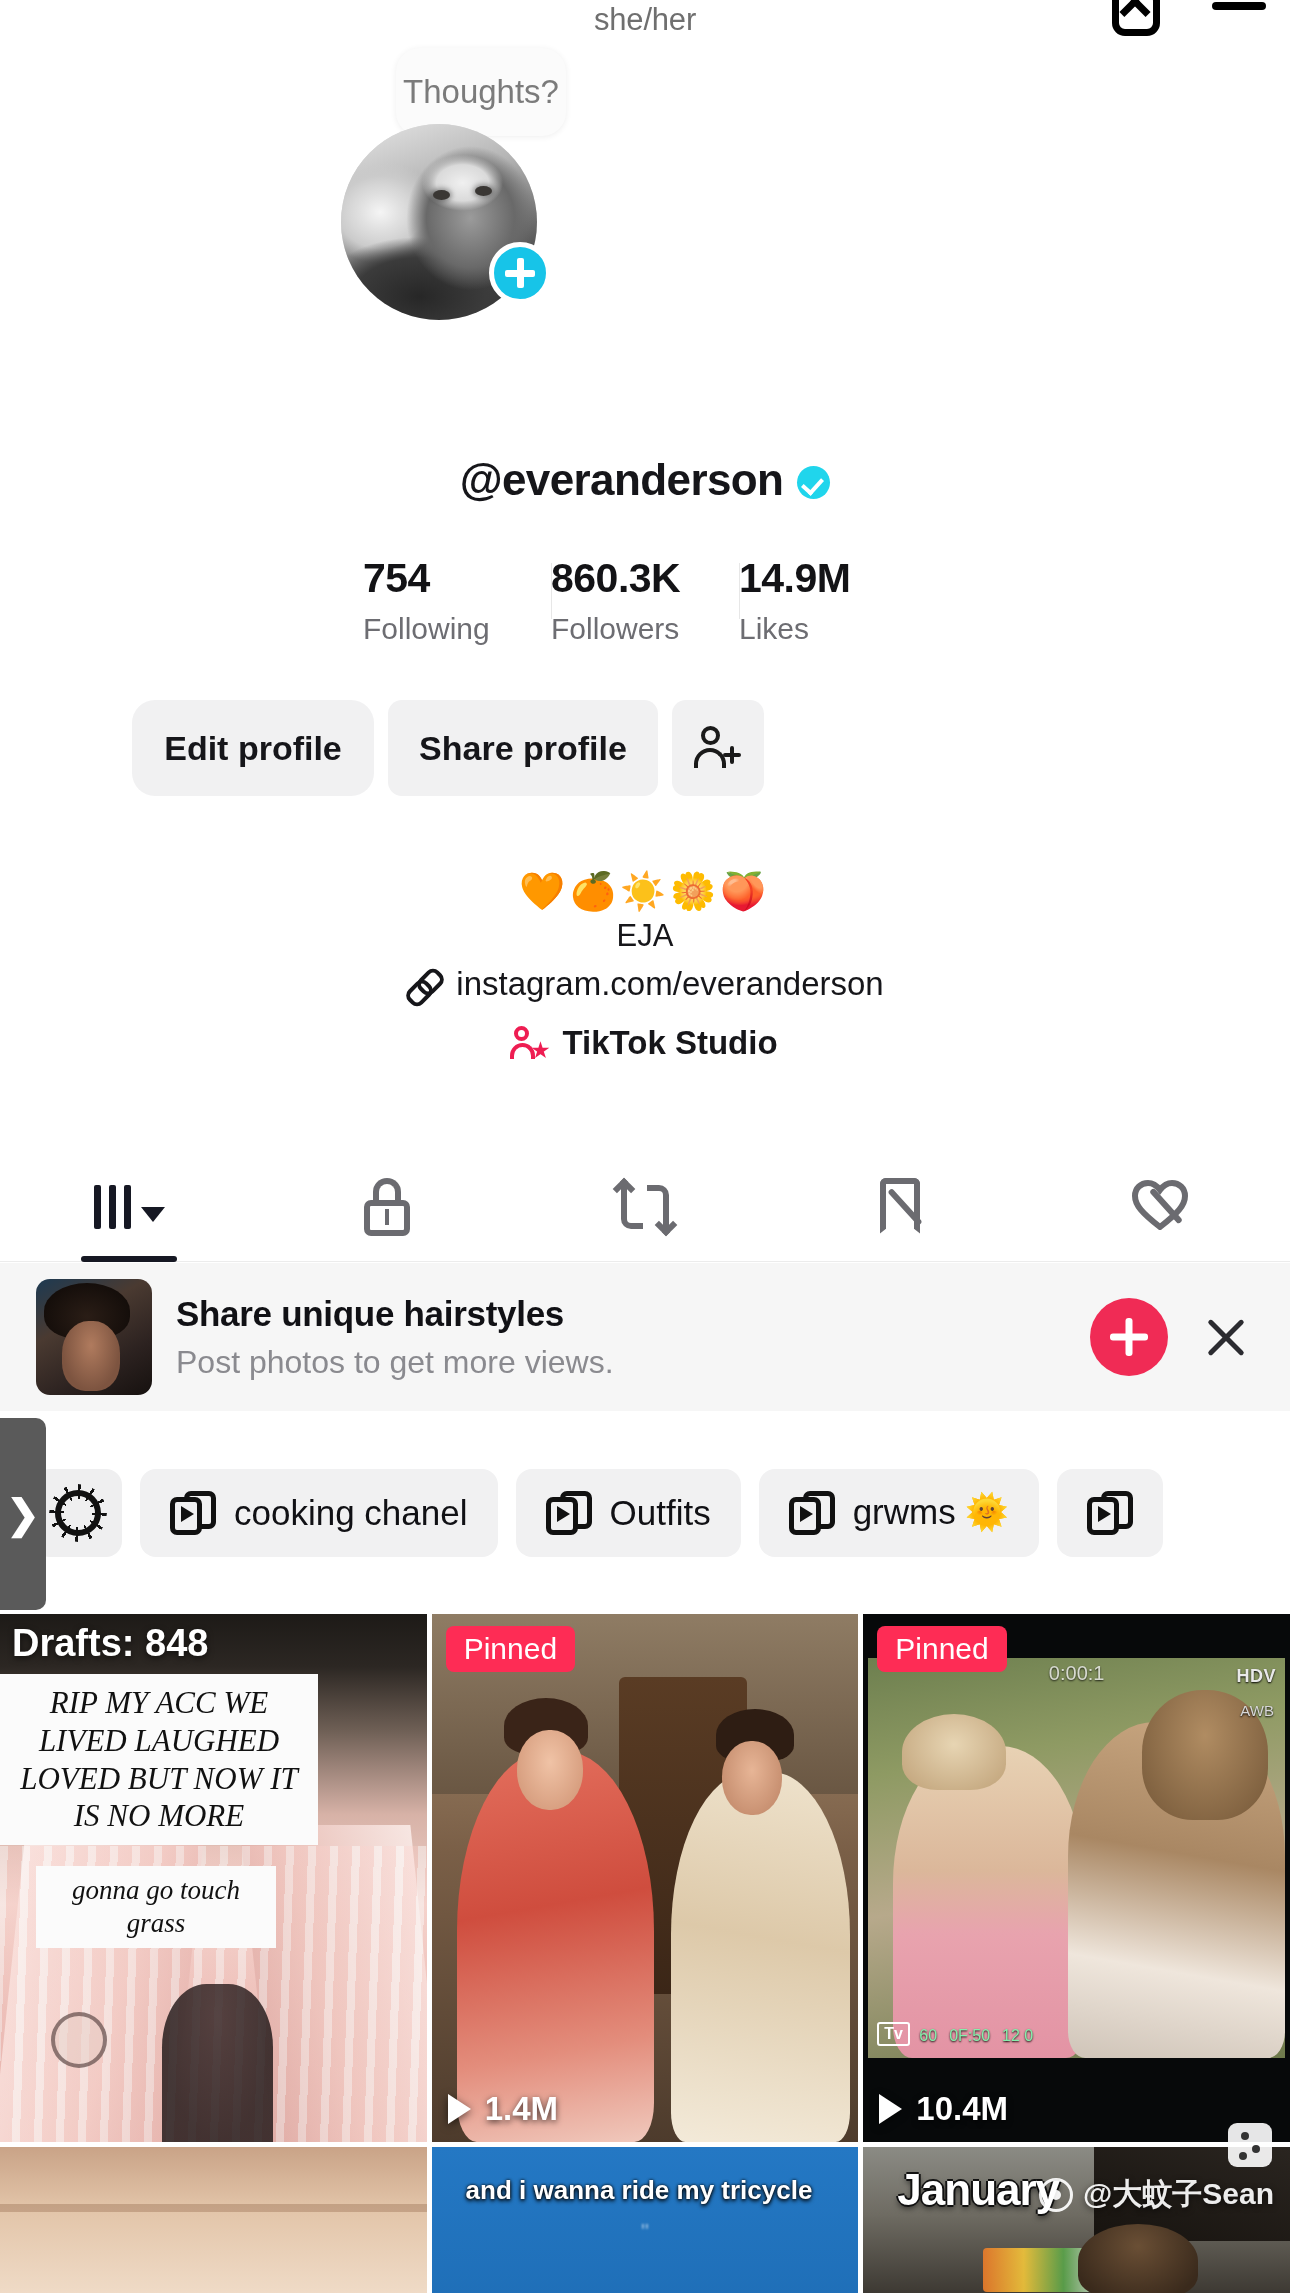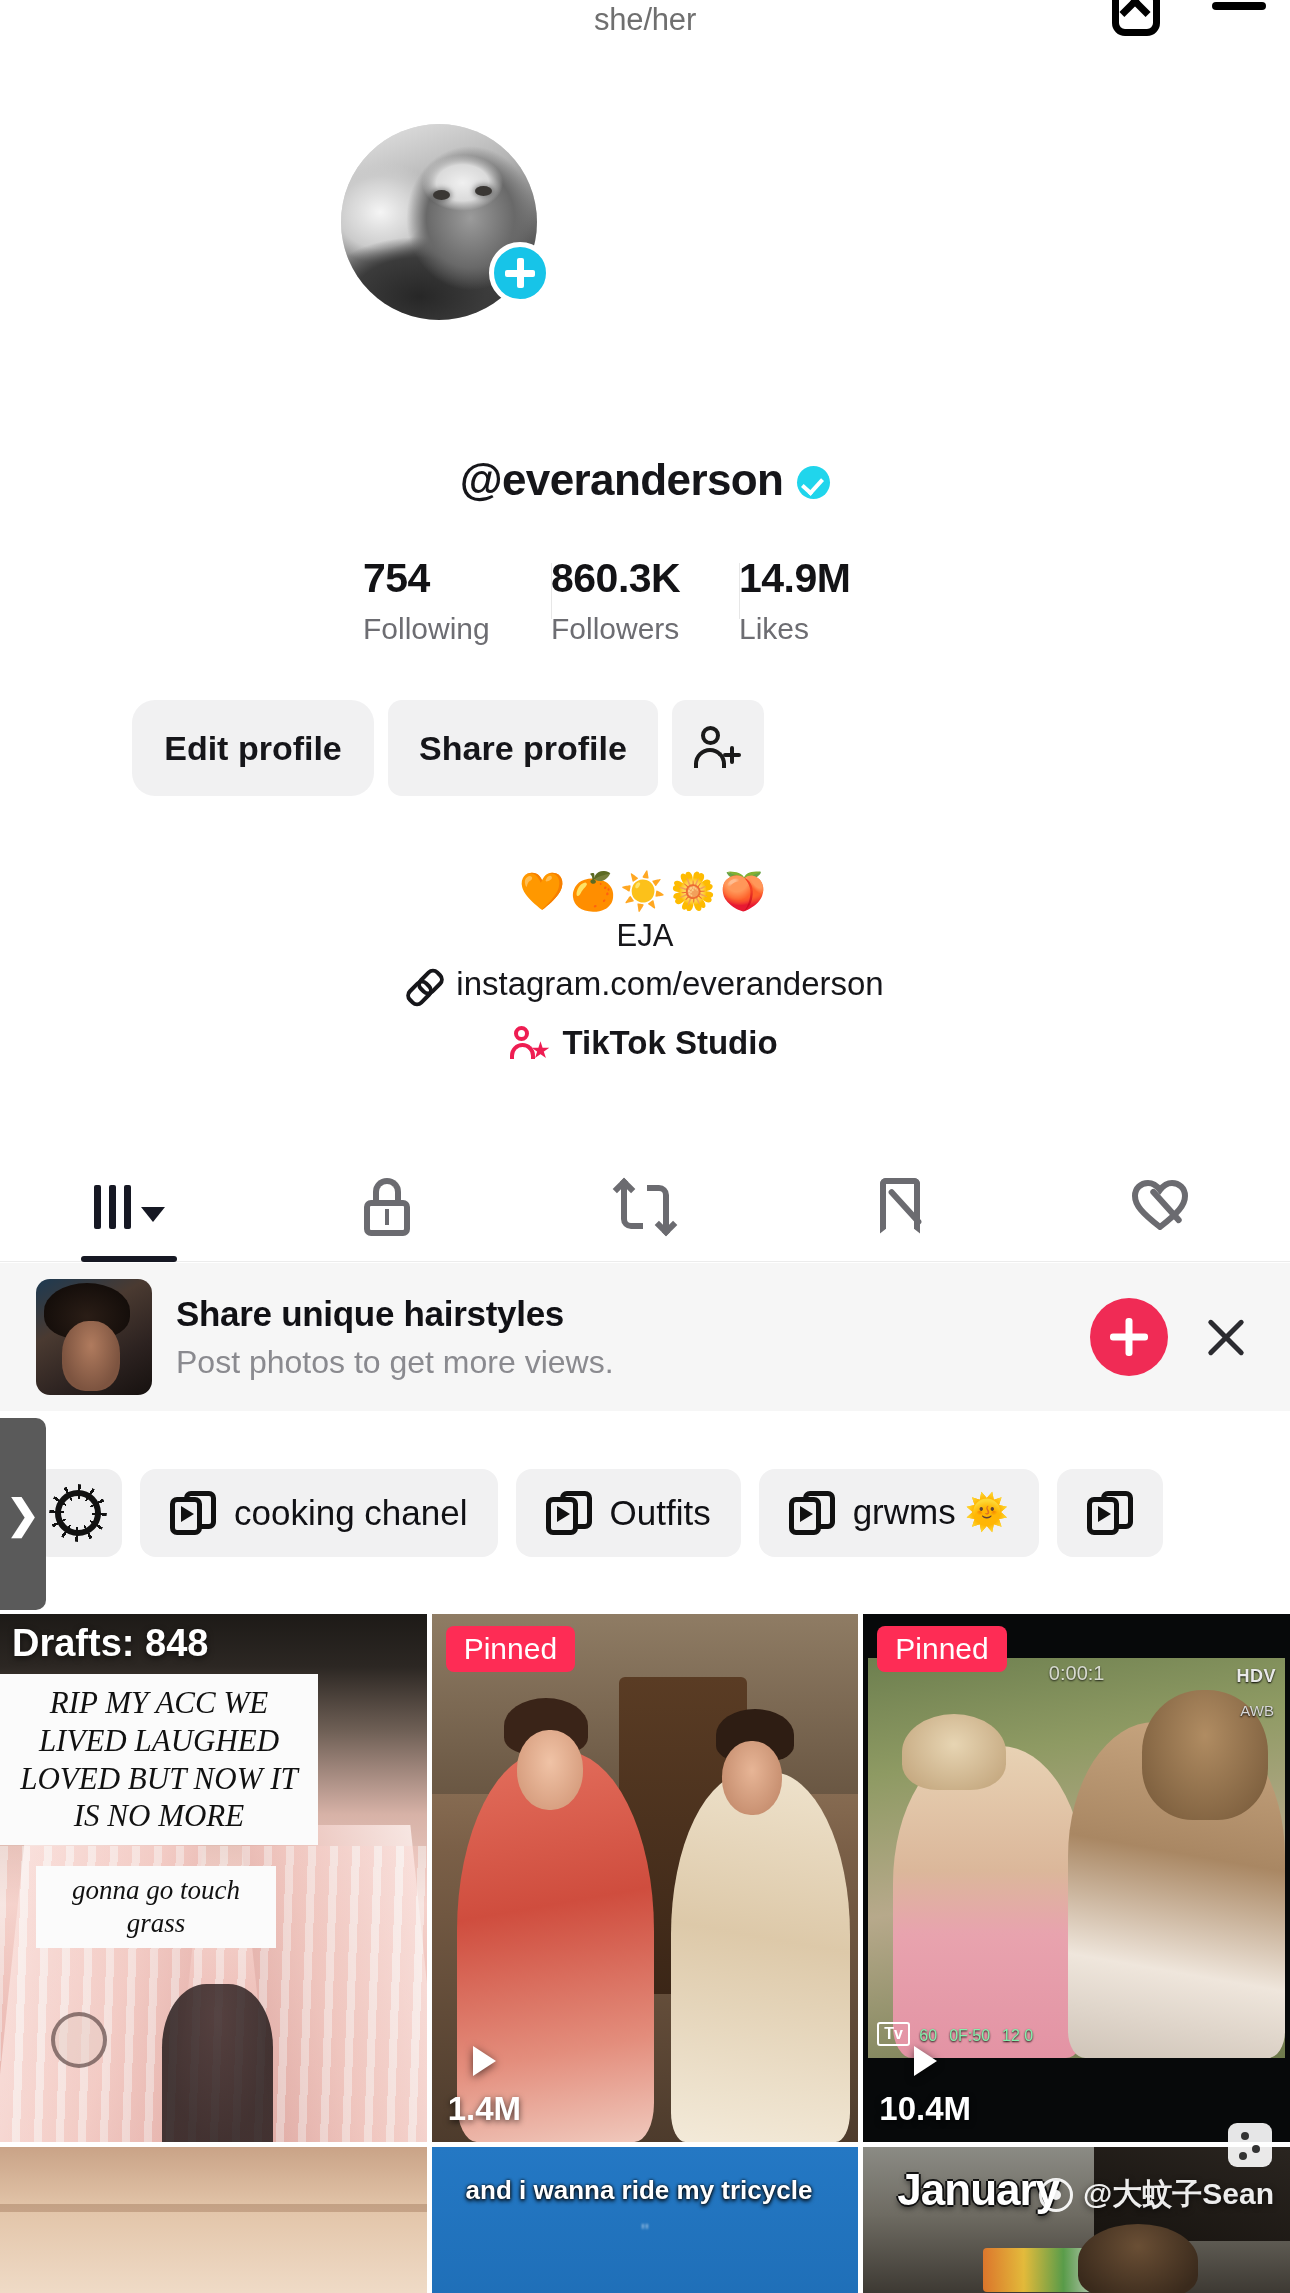--- a/index.html
+++ b/index.html
@@ -483,21 +483,20 @@
 
   .pin-badge {
     position: absolute; left: 14px; top: 12px; background: #fe2c55; color: #fff;
     font-size: 30px; font-weight: 500; padding: 6px 18px; border-radius: 8px;
   }
   .views {
     position: absolute; left: 16px; bottom: 14px;
     display: flex; align-items: center; gap: 14px;
     color: #fff; font-size: 33px; font-weight: 700;
     text-shadow: 0 2px 6px rgba(0,0,0,.7);
-    flex-direction: column;
   }
   .play-tri {
     width: 0; height: 0; border-left: 23px solid #fff;
     border-top: 15px solid transparent; border-bottom: 15px solid transparent;
     filter: drop-shadow(0 2px 4px rgba(0,0,0,.6));
   }
 
   
   .r2a .bgimg { background: linear-gradient(180deg,#c9a387 0%, #e2c4a8 40%, #f0dcc8 100%); }
   .r2a .shelf {
@@ -571,20 +570,23 @@
       <div class="inbox-icon">
         <div class="bx"></div>
         <div class="ar"></div>
       </div>
       <div class="menu-icon">
           <i></i>
         </div>
     </div>
   </div>
 
+  <div class="bubble">
+    <span>Thoughts?</span>
+  </div>
 
   <div class="avatar-wrap">
     <div class="avatar">
       <div class="face"></div>
       <div class="eye-l"></div>
       <div class="eye-r"></div>
     </div>
     <div class="plus-badge"></div>
   </div>
 

